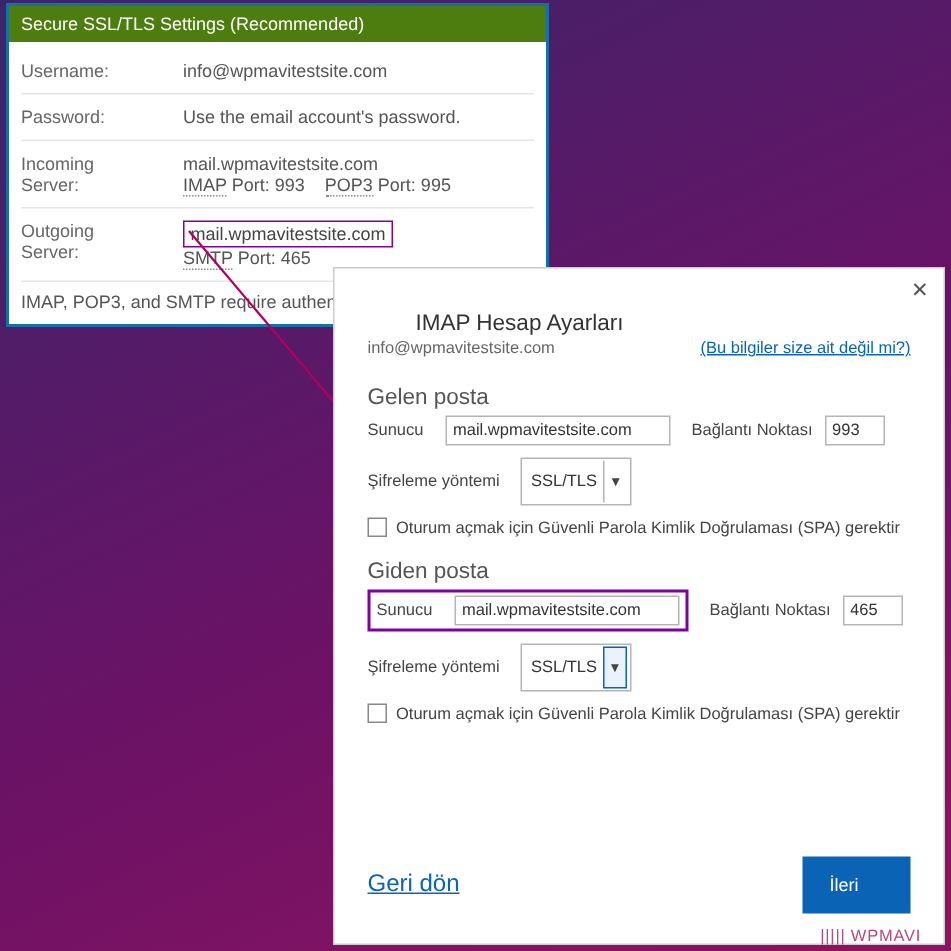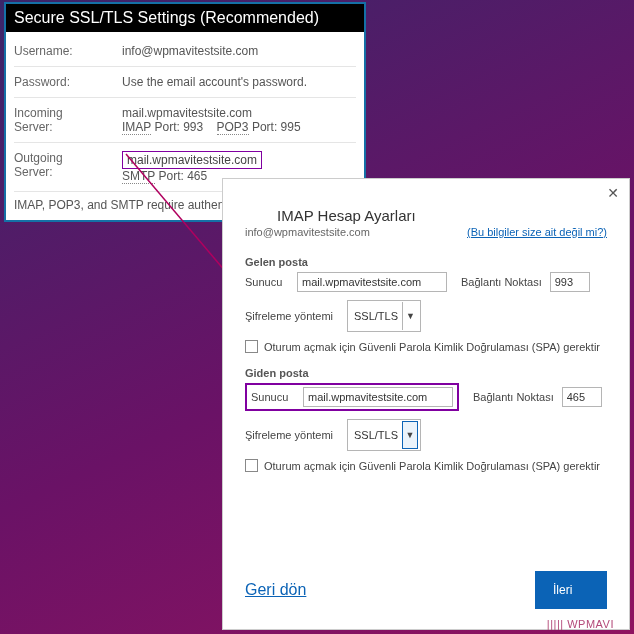--- a/index.html
+++ b/index.html
@@ -16,24 +16,24 @@
   
   .secure-panel {
     position: absolute;
     left: 4px;
     top: 2px;
     width: 362px;
     background: #fff;
     border: 2px solid #1570a6;
   }
   .secure-header {
-    background: #000000;
+    background: #4d7c0f;
     color: #fff;
     padding: 5px 8px;
-    font-size: 16px;
+    font-size: 12px;
   }
   .secure-body { padding: 4px 8px 8px 8px; }
   .secure-row {
     display: flex;
     align-items: flex-start;
     border-bottom: 1px solid #e5e5e5;
     padding: 8px 0;
     gap: 12px;
   }
   .secure-row:last-of-type { border-bottom: none; }
@@ -73,21 +73,21 @@
   }
   .dialog-content {
     padding: 28px 22px 0 22px;
     flex: 1;
     color: #333;
   }
   .dlg-title { font-size: 15px; color: #333; margin-bottom: 2px; margin-left: 32px; }
   .dlg-sub-row { display:flex; justify-content: space-between; align-items:center; margin-bottom: 18px; }
   .dlg-sub { font-size: 11px; color: #666; }
   .dlg-link { color: #0b63b6; font-size: 11px; cursor: pointer; text-decoration: underline; }
-  .section-label { color: #555; font-size: 11px; margin-bottom: 4px; margin-top: 8px; font-weight: bold;}
+  .section-label { color: #555; font-size: 15px; margin-bottom: 4px; margin-top: 8px;}
   .form-line { display:flex; align-items:center; gap:8px; margin-bottom:8px; font-size:11px; }
   .fl-label { width: 94px; color:#444; }
   .text-input {
     border: 1px solid #b5b5b5;
     height: 20px;
     padding: 1px 4px;
     font-size: 11px;
     color:#333;
     background:#fff;
   }

